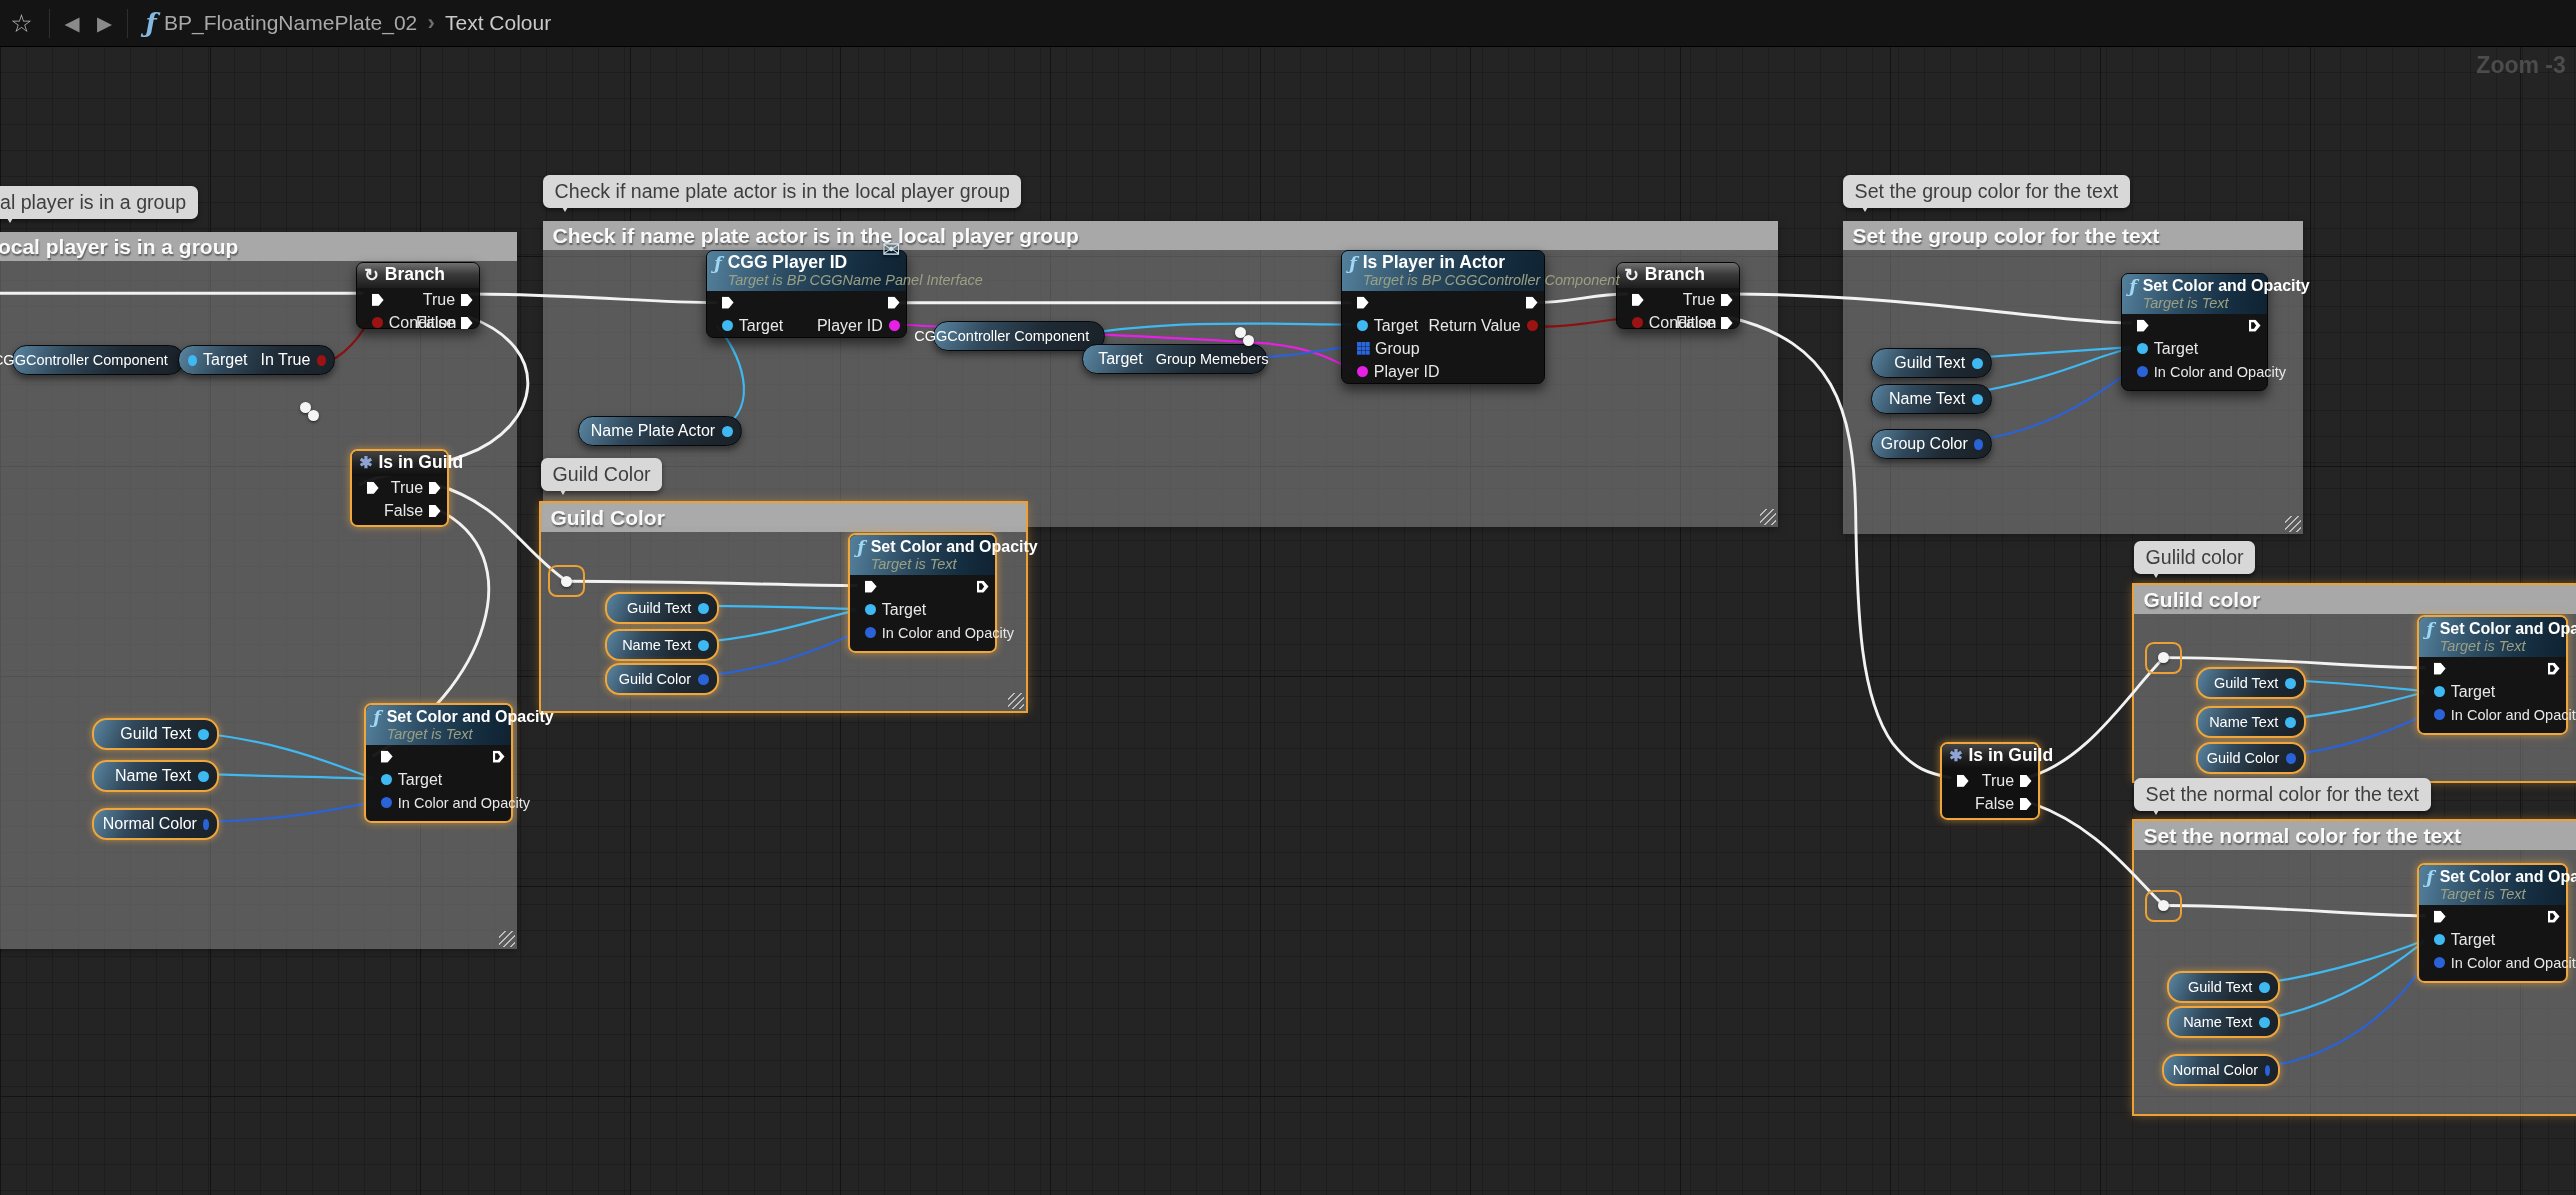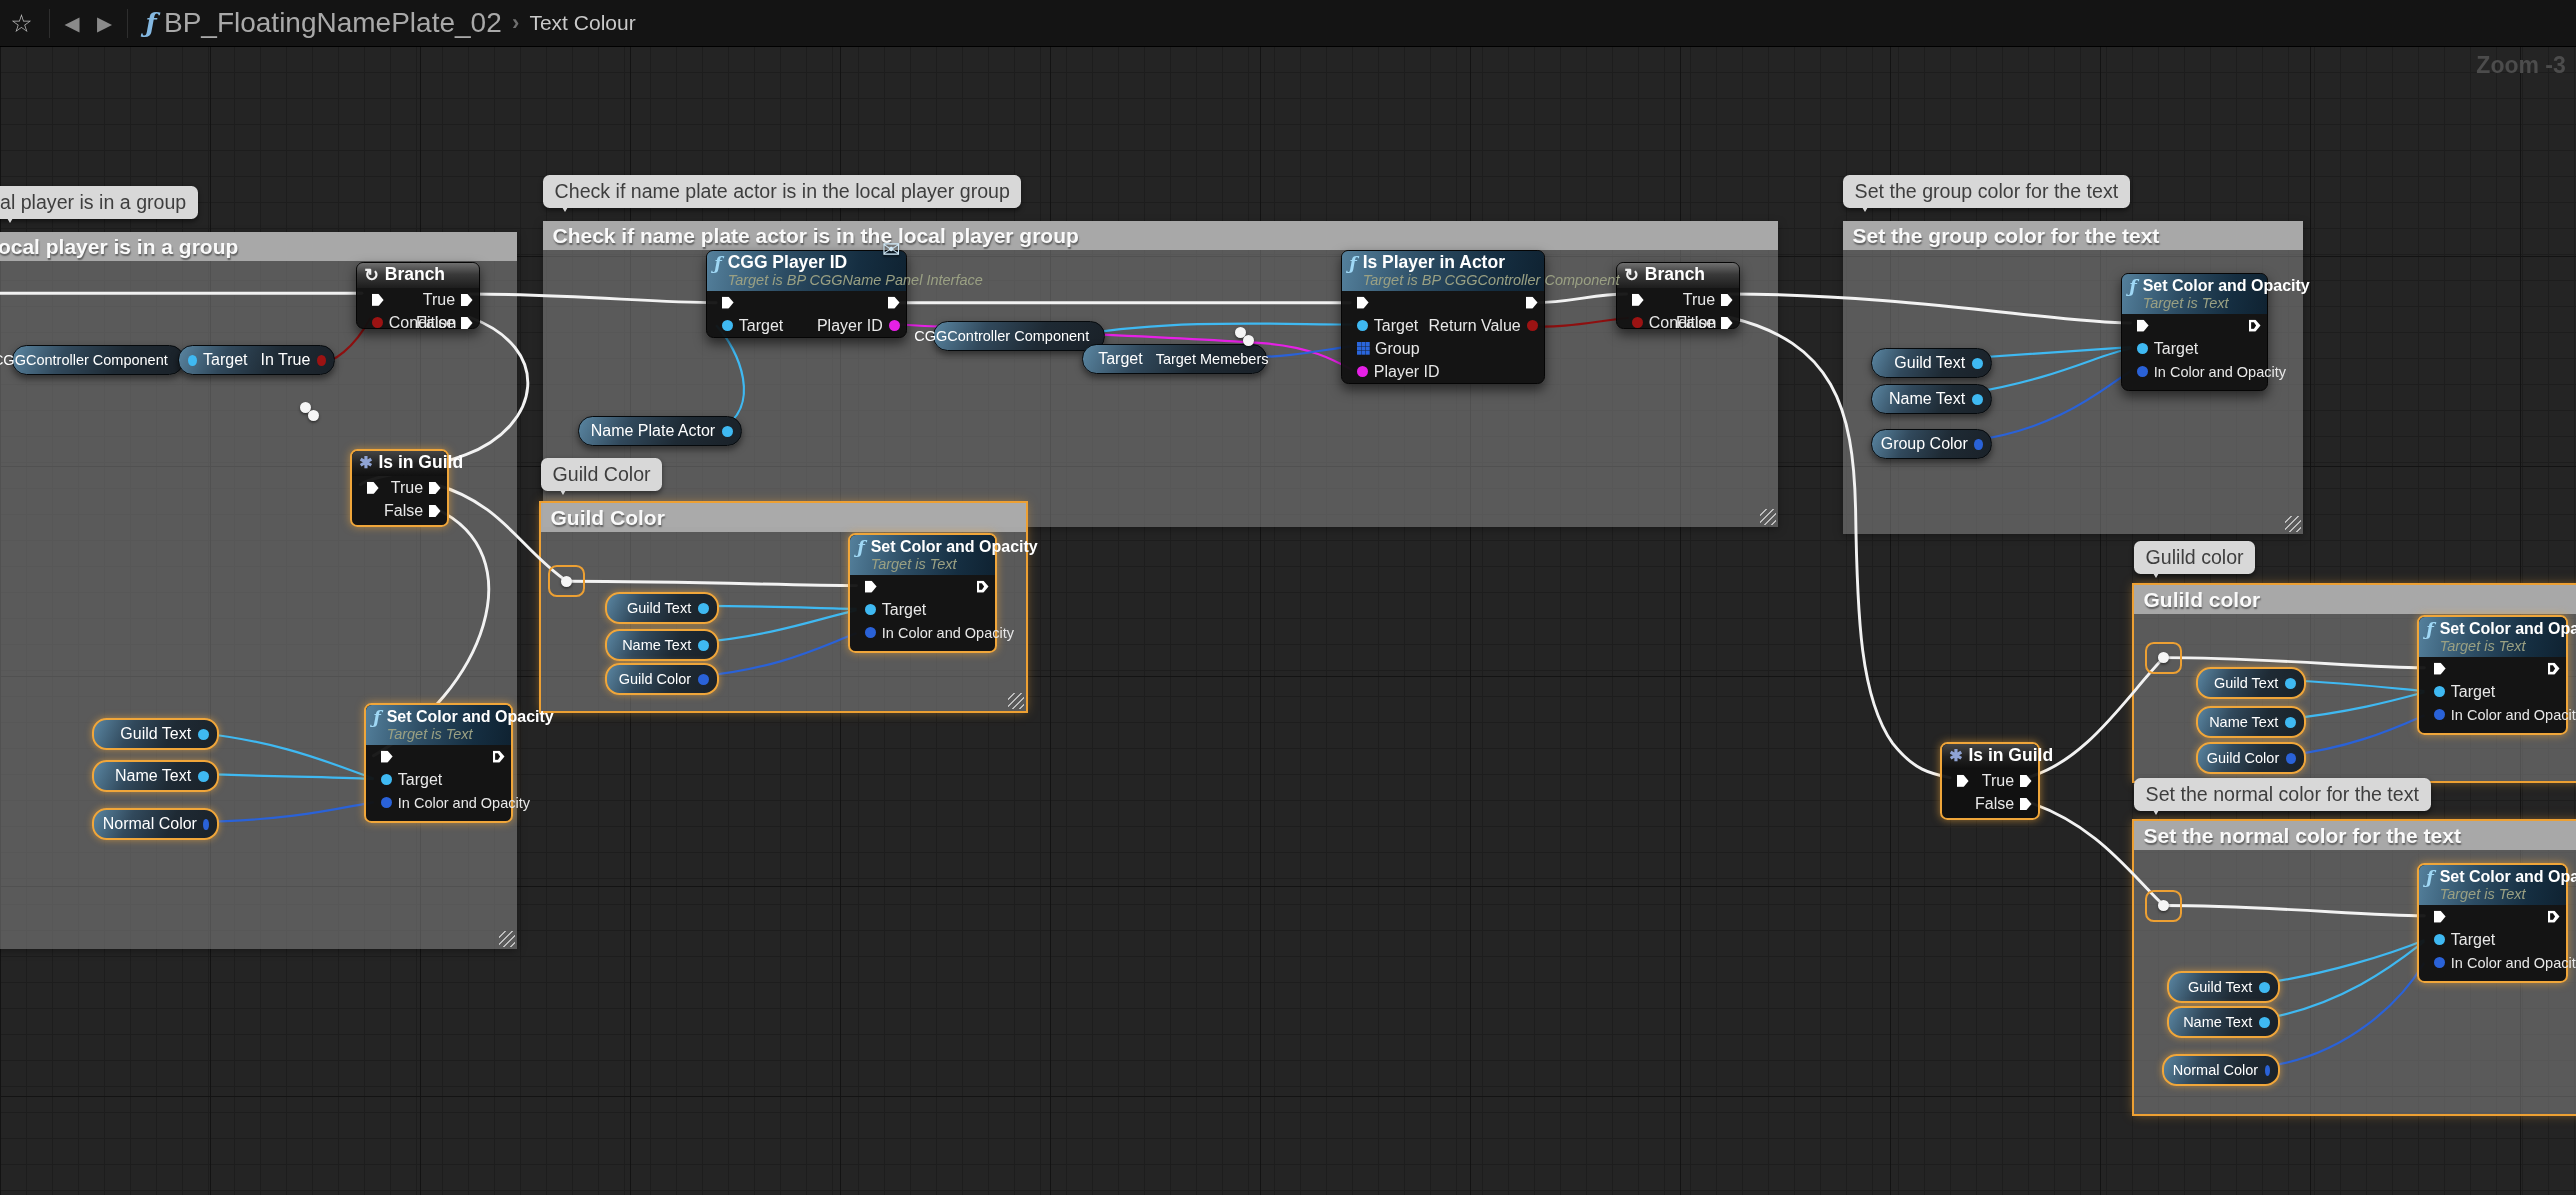--- a/index.html
+++ b/index.html
@@ -5,21 +5,21 @@
   html,body{margin:0;padding:0;background:#242424;width:2576px;height:1195px;overflow:hidden;
     font-family:"Liberation Sans",sans-serif;-webkit-font-smoothing:antialiased;}
   #app{position:relative;width:2576px;height:1195px;overflow:hidden;}
   
   #toolbar{position:absolute;left:0;top:0;width:100%;height:46px;background:#141414;
     border-bottom:1.5px solid #000;display:flex;align-items:center;z-index:50;}
   .tbicon{color:#b9b9b9;font-size:25px;margin:0 10.2px;cursor:pointer;}
   .tbarrow{color:#8a8a8a;font-size:19.6px;margin:0 8.7px;cursor:pointer;}
   .tbsep{width:1.5px;height:29px;background:#2e2e2e;margin:0 5.8px;}
   .tbf{color:#85b9e2;font-size:26px;font-family:"DejaVu Serif",serif;font-style:italic;font-weight:bold;margin:0 7.3px 0 11.6px;}
-  .crumb-root{color:#a9a9a9;font-size:28px;}
+  .crumb-root{color:#a9a9a9;font-size:21px;}
   .crumb-sep{color:#6f6f6f;font-size:22px;margin:0 10.2px;font-weight:bold;}
   .crumb-cur{color:#c9c9c9;font-size:21px;}
   
   #graph{position:absolute;left:0;top:46px;width:2576px;height:1149px;background-color:#242424;
     background-image:
       linear-gradient(#131313 1.5px,transparent 1.5px),linear-gradient(90deg,#131313 1.5px,transparent 1.5px),
       linear-gradient(#1d1d1d 0.7px,transparent 0.7px),linear-gradient(90deg,#1d1d1d 0.7px,transparent 0.7px);
     background-size:210px 210px,210px 210px,26px 26px,26px 26px;}
   #graph > *{position:absolute;}
   #zoomlabel{right:10.2px;top:5.8px;color:#4c4c4c;font-size:23px;font-weight:bold;z-index:60;}
@@ -510,21 +510,21 @@
 
     <div class="pill" style="left:933px;top:275px;width:153px;">
       <span style="font-size:14.5px;">CGGController Component</span>
         <i class="dpin lb"></i>
       </div>
 
     <div class="pill" style="left:1082px;top:298px;width:166px;justify-content:flex-start;">
       <i class="dpin lb"></i>
         <span>Target</span>
       <span class="sp"></span>
-        <span style="font-size:14.5px;">Target Memebers</span>
+        <span style="font-size:14.5px;">Group Memebers</span>
         <i class="gpin" style="margin:0 7.3px 8.7px 0;"></i>
       </div>
 
     <div class="pill" style="left:1871px;top:302px;width:102px;">
       <span>Guild Text</span>
         <i class="dpin lb"></i>
       </div>
     <div class="pill" style="left:1871px;top:338px;width:102px;">
       <span>Name Text</span>
         <i class="dpin lb"></i>

